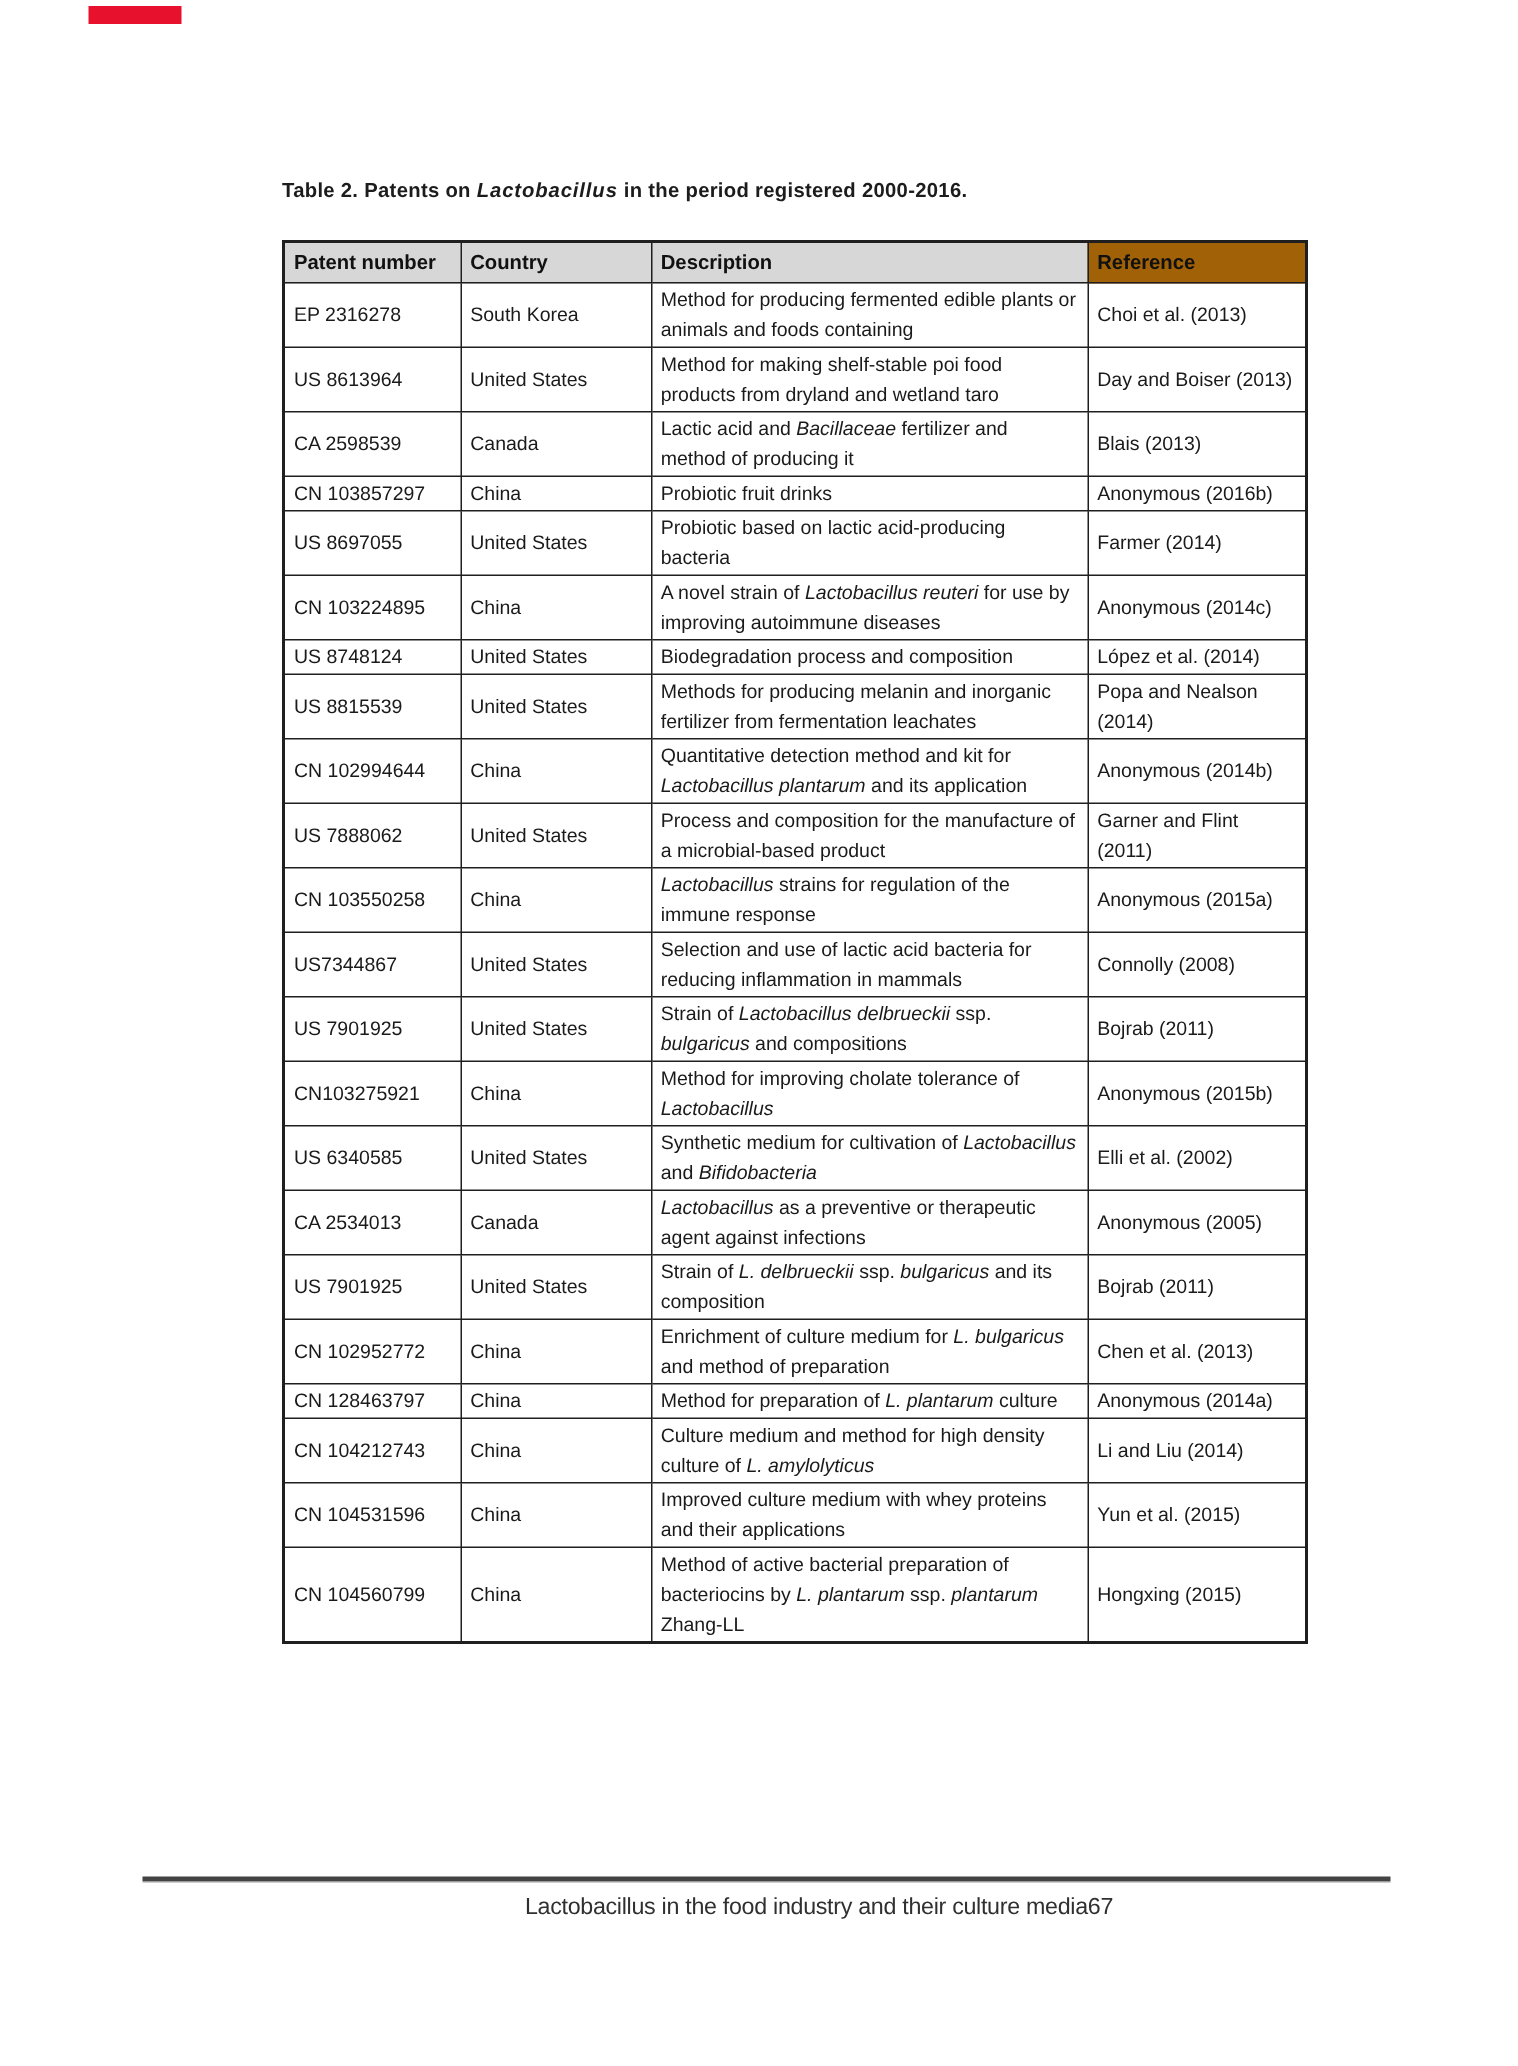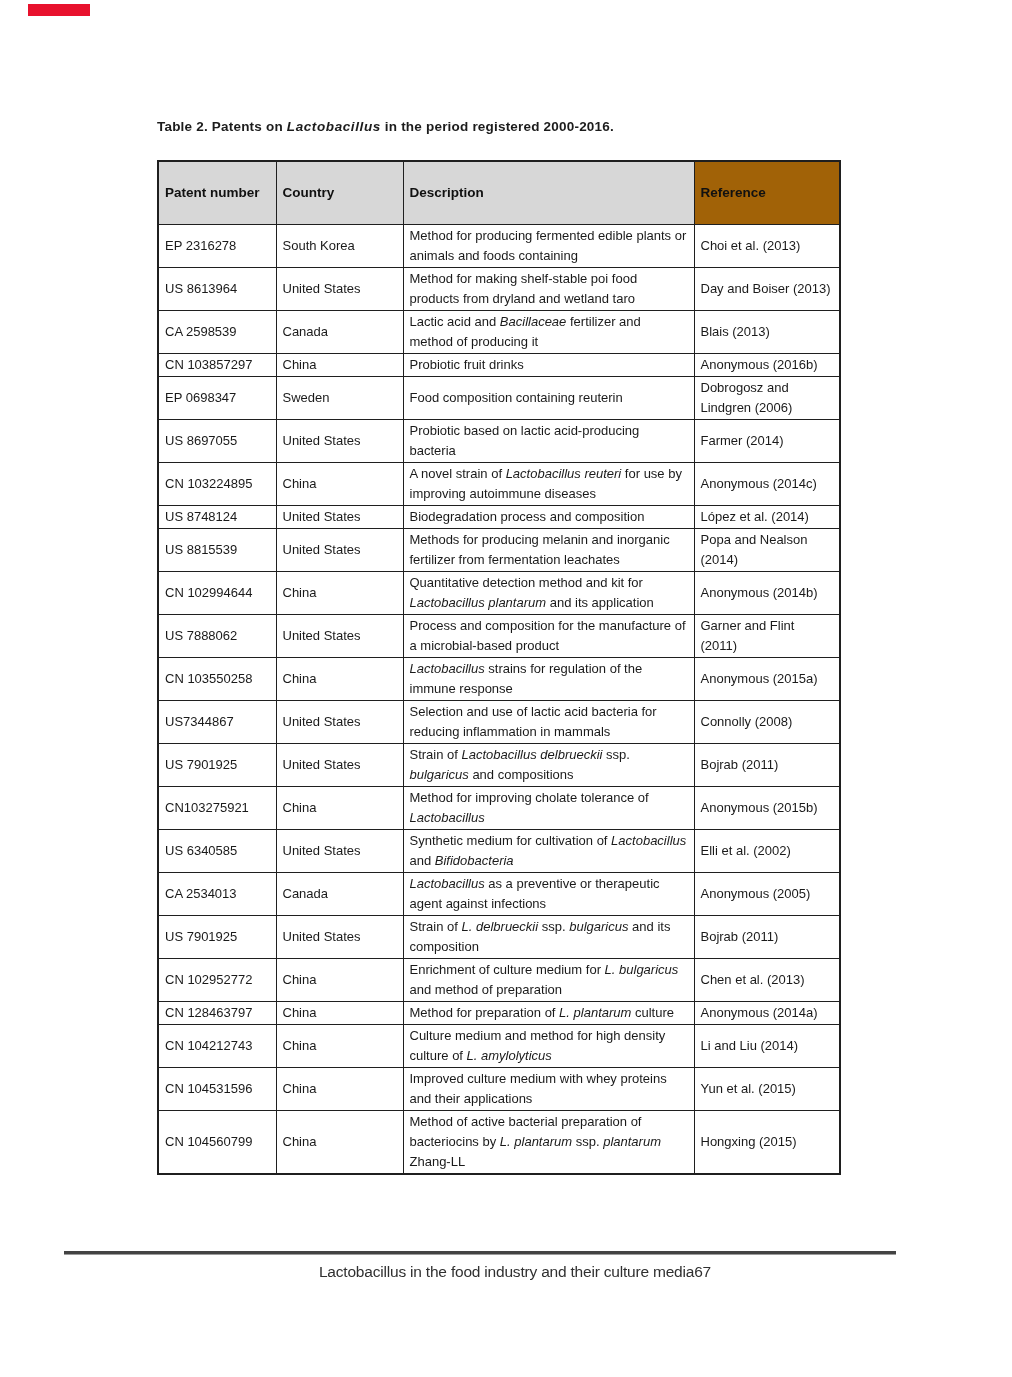--- a/index.html
+++ b/index.html
@@ -7,20 +7,21 @@
   body {
     font-family: "Liberation Sans", "DejaVu Sans", sans-serif;
     color: #151515;
   }
   .page {
     position: relative;
     width: 896px;
     height: 1377px;
     background: #ffffff;
     overflow: hidden;
+    margin-left: 31px;
   }
   .red-marker {
     position: absolute;
     left: 28px;
     top: 4px;
     width: 62px;
     height: 12px;
   }
   .caption {
     position: absolute;
@@ -46,21 +47,21 @@
     color: #1a1a1a;
   }
   table.patents, table.patents td, table.patents th {
     border: 1px solid #1f1f1f;
   }
   table.patents { border: 2px solid #1f1f1f; }
   table.patents th {
     text-align: left;
     font-weight: 700;
     font-size: 13.5px;
-    padding: 21px 6px;
+    padding: 3px 6px;
     color: #111;
   }
   table.patents td {
     padding: 1px 6px;
     vertical-align: middle;
     word-wrap: break-word;
   }
   table.patents td i { font-style: italic; }
   .footer-rule {
     position: absolute;
@@ -127,26 +128,20 @@
           <td><span>Lactic acid and </span><i>Bacillaceae</i><span> fertilizer and method of producing it</span></td>
           <td>Blais (2013)</td>
         </tr>
         <tr>
           <td>CN 103857297</td>
           <td>China</td>
           <td><span>Probiotic fruit drinks</span></td>
           <td>Anonymous (2016b)</td>
         </tr>
         <tr>
-          <td>EP 0698347</td>
-          <td>Sweden</td>
-          <td><span>Food composition containing reuterin</span></td>
-          <td>Dobrogosz and Lindgren (2006)</td>
-        </tr>
-        <tr>
           <td>US 8697055</td>
           <td>United States</td>
           <td><span>Probiotic based on lactic acid-producing bacteria</span></td>
           <td>Farmer (2014)</td>
         </tr>
         <tr>
           <td>CN 103224895</td>
           <td>China</td>
           <td><span>A novel strain of </span><i>Lactobacillus reuteri</i><span> for use by improving autoimmune diseases</span></td>
           <td>Anonymous (2014c)</td>

